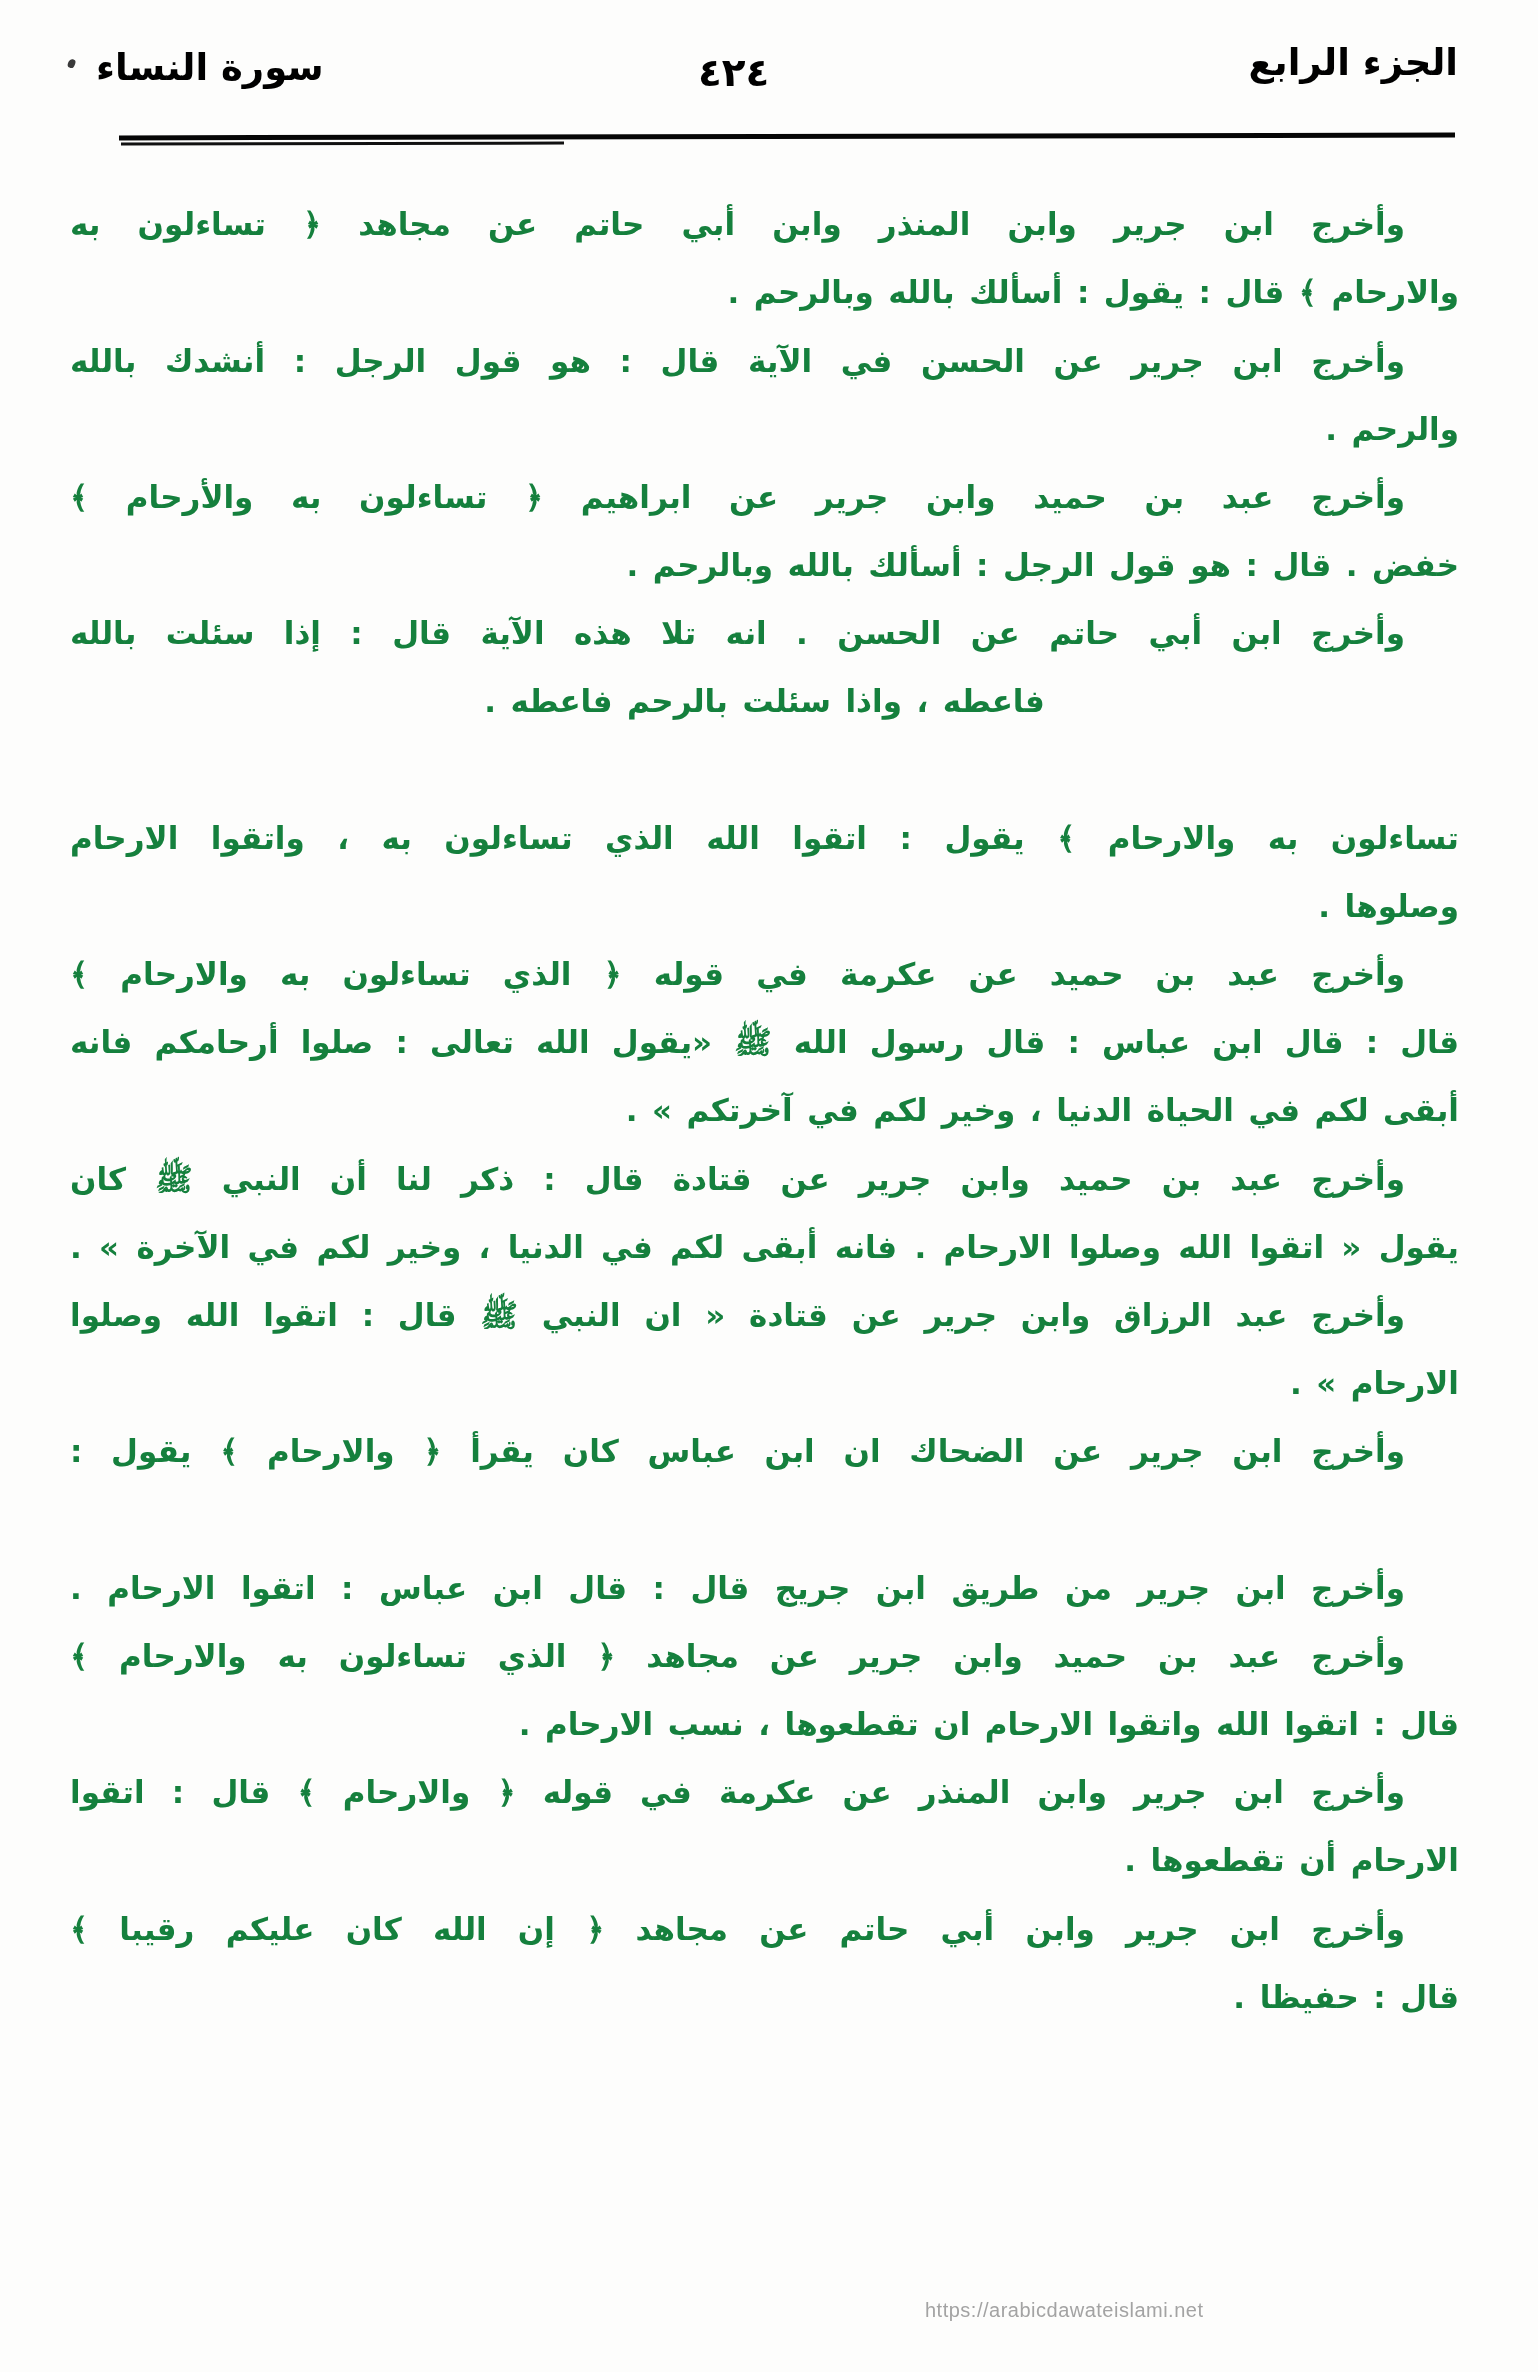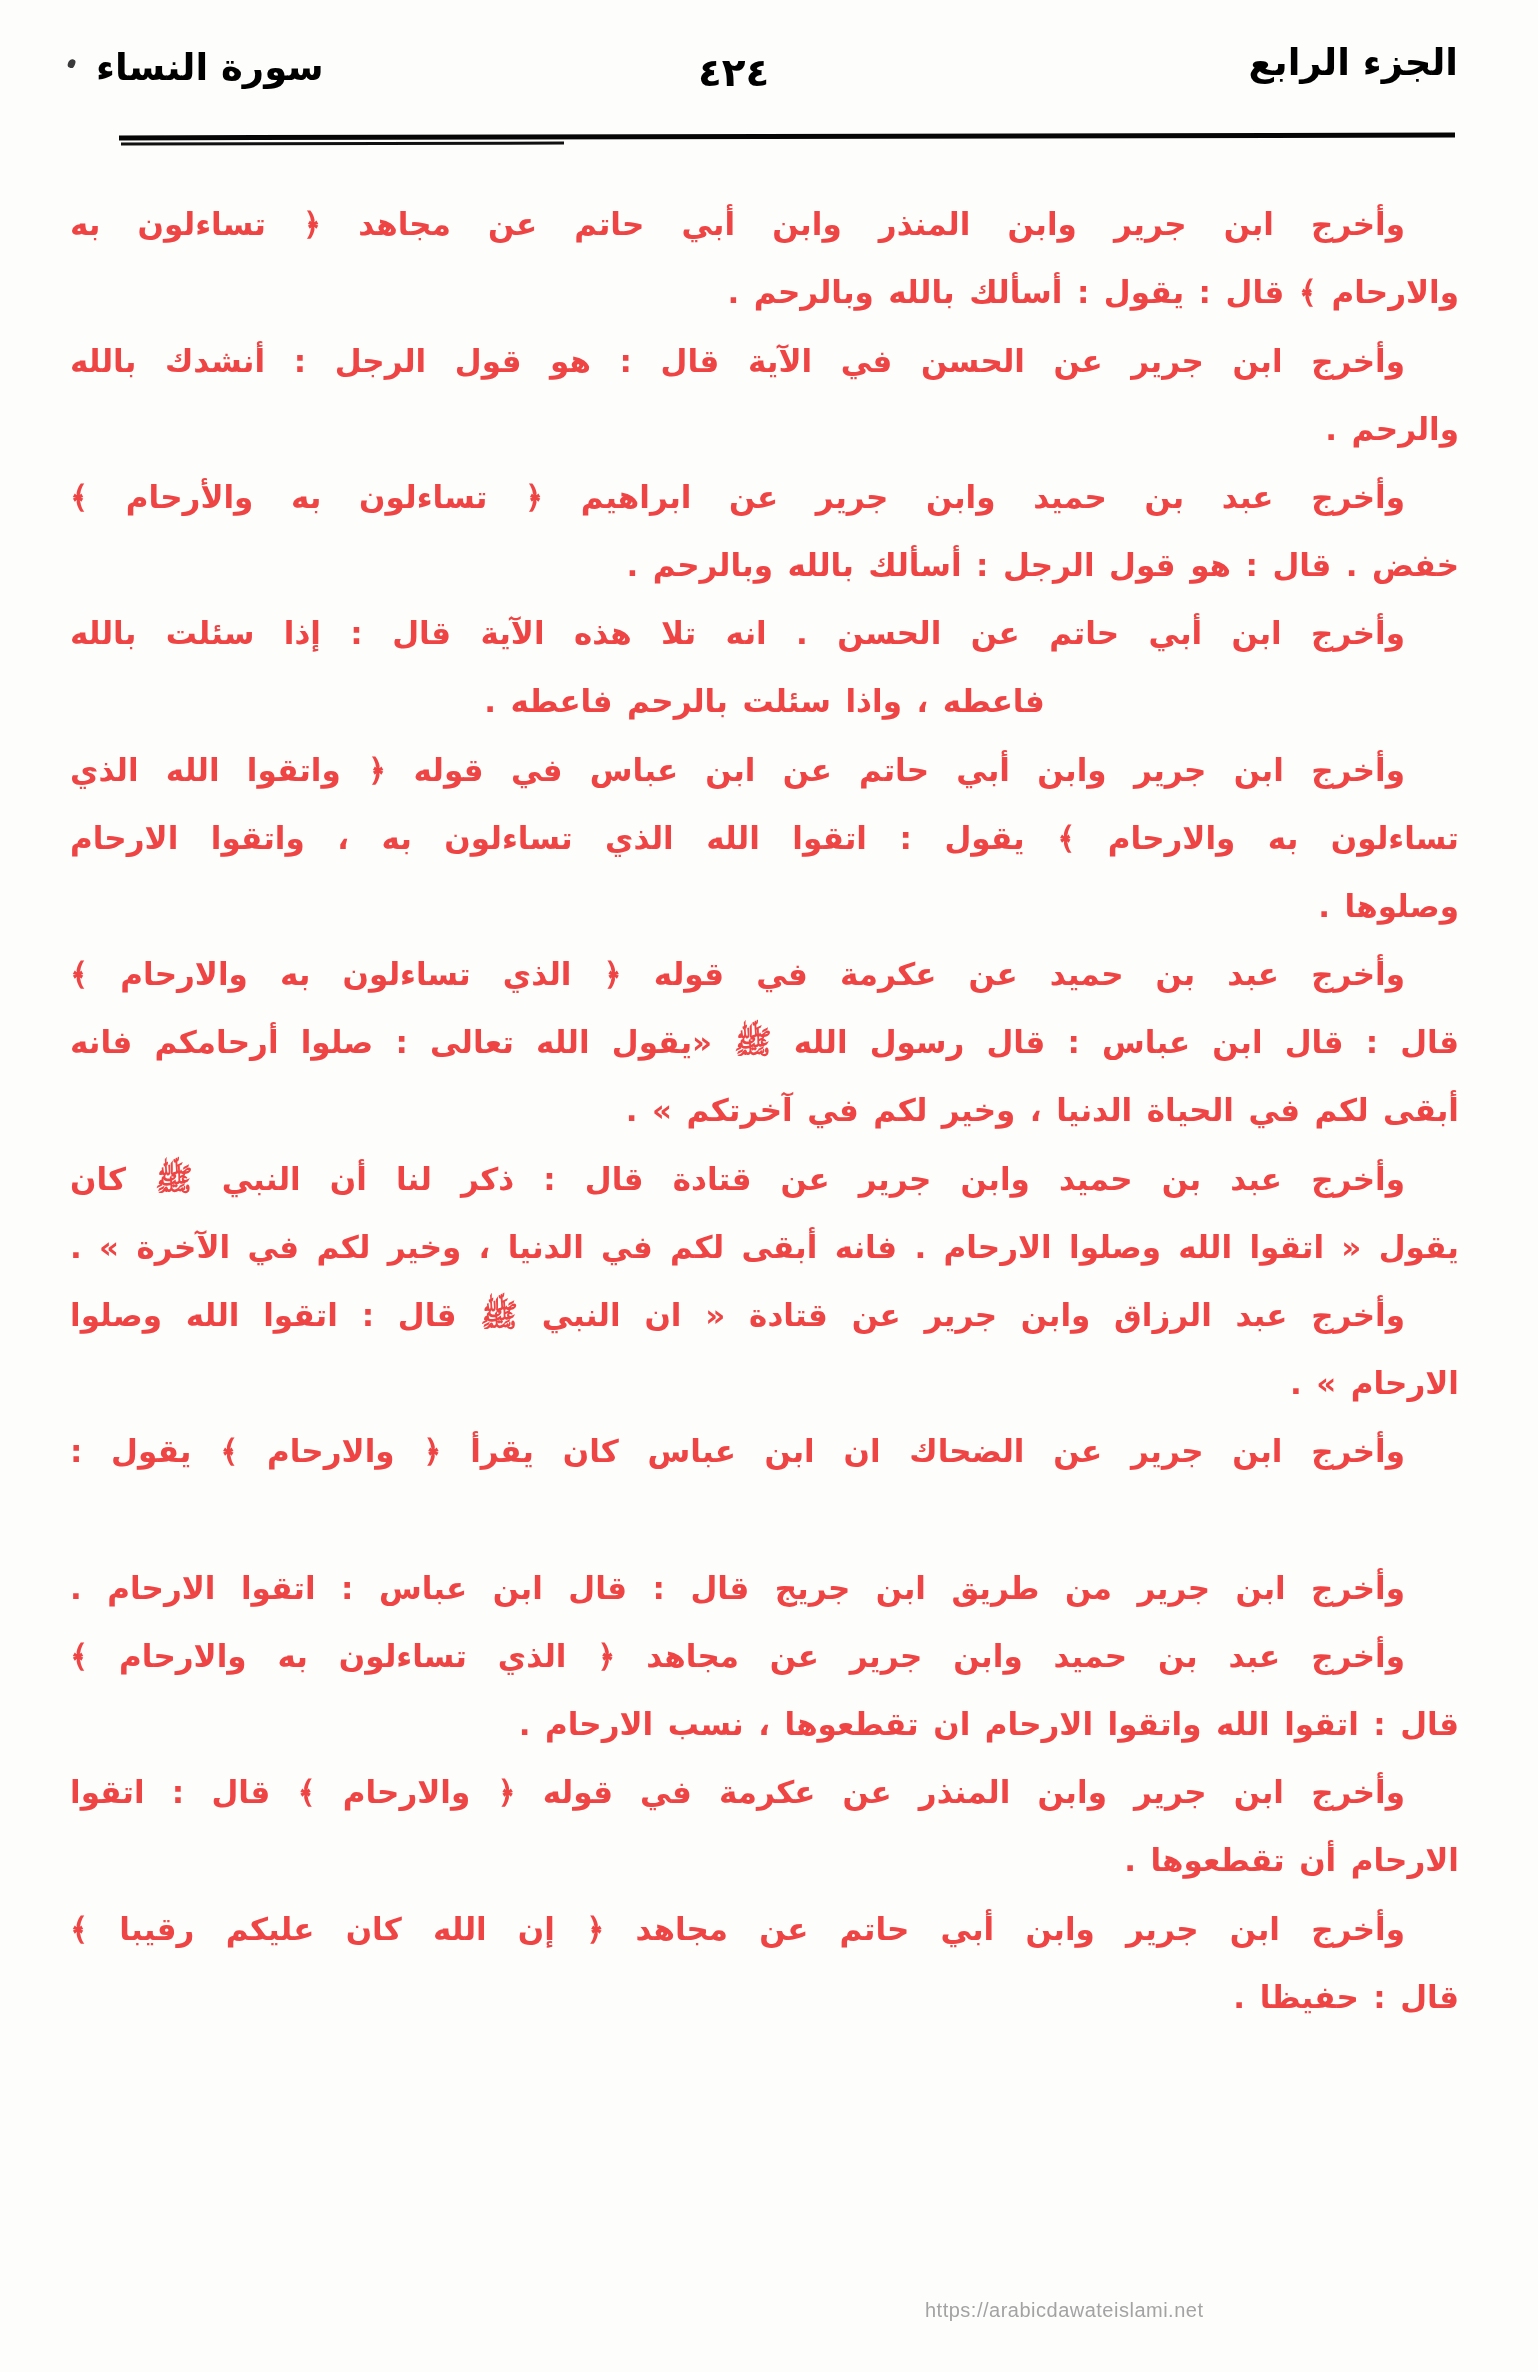--- a/index.html
+++ b/index.html
@@ -48,21 +48,21 @@
     width: 1389px; height: 2373px;
     direction: rtl;
   }
   .line {
     position: absolute;
     right: 0; left: 0;
     height: 69px;
     line-height: 69px;
     font-size: 31px;
     font-weight: 700;
-    color: #ef4444;
+    color: #15803d;
     word-spacing: 3.7px;
     text-align: right;
     direction: rtl;
   }
   .line.indent { padding-right: 54px; }
   .line.justify {
     text-align: justify;
     text-align-last: justify;
   }
   
@@ -101,21 +101,20 @@
 
   <div class="body-text" id="body-lines">
       <div class="line justify indent" style="top: 190px;">وأخرج ابن جرير وابن المنذر وابن أبي حاتم عن مجاهد ﴿ تساءلون به</div>
       <div class="line" style="top: 258px;">والارحام ﴾ قال : يقول : أسألك بالله وبالرحم .</div>
       <div class="line justify indent" style="top: 327px;">وأخرج ابن جرير عن الحسن في الآية قال : هو قول الرجل : أنشدك بالله</div>
       <div class="line justify indent" style="top: 463px;">وأخرج عبد بن حميد وابن جرير عن ابراهيم ﴿ تساءلون به والأرحام ﴾</div>
       <div class="line" style="top: 395px;">والرحم .</div>
       <div class="line" style="top: 531px;">خفض . قال : هو قول الرجل : أسألك بالله وبالرحم .</div>
       <div class="line justify indent" style="top: 599px;">وأخرج ابن أبي حاتم عن الحسن . انه تلا هذه الآية قال : إذا سئلت بالله</div>
       <div class="line" style="top: 667px; text-align: center;">فاعطه ، واذا سئلت بالرحم فاعطه .</div>
-      <div class="line justify indent" style="top: 736px;">وأخرج ابن جرير وابن أبي حاتم عن ابن عباس في قوله ﴿ واتقوا الله الذي</div>
       <div class="line justify" style="top: 804px;">تساءلون به والارحام ﴾ يقول : اتقوا الله الذي تساءلون به ، واتقوا الارحام</div>
       <div class="line" style="top: 872px;">وصلوها .</div>
       <div class="line justify indent" style="top: 940px;">وأخرج عبد بن حميد عن عكرمة في قوله ﴿ الذي تساءلون به والارحام ﴾</div>
       <div class="line justify" style="top: 1008px;">قال : قال ابن عباس : قال رسول الله ﷺ «يقول الله تعالى : صلوا أرحامكم فانه</div>
       <div class="line" style="top: 1076px;">أبقى لكم في الحياة الدنيا ، وخير لكم في آخرتكم » .</div>
       <div class="line justify indent" style="top: 1145px;">وأخرج عبد بن حميد وابن جرير عن قتادة قال : ذكر لنا أن النبي ﷺ كان</div>
       <div class="line justify" style="top: 1213px;">يقول « اتقوا الله وصلوا الارحام . فانه أبقى لكم في الدنيا ، وخير لكم في الآخرة » .</div>
       <div class="line justify indent" style="top: 1281px;">وأخرج عبد الرزاق وابن جرير عن قتادة « ان النبي ﷺ قال : اتقوا الله وصلوا</div>
       <div class="line" style="top: 1349px;">الارحام » .</div>
       <div class="line justify indent" style="top: 1417px;">وأخرج ابن جرير عن الضحاك ان ابن عباس كان يقرأ ﴿ والارحام ﴾ يقول :</div>

